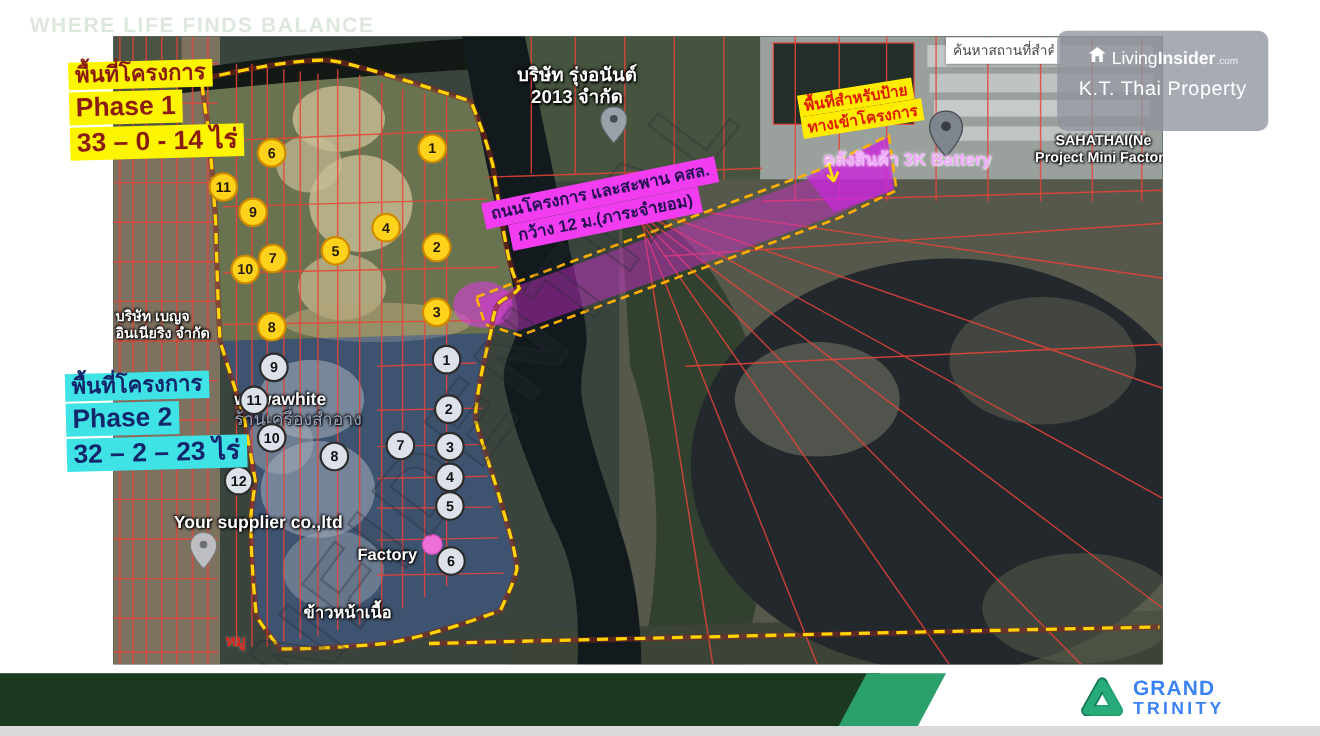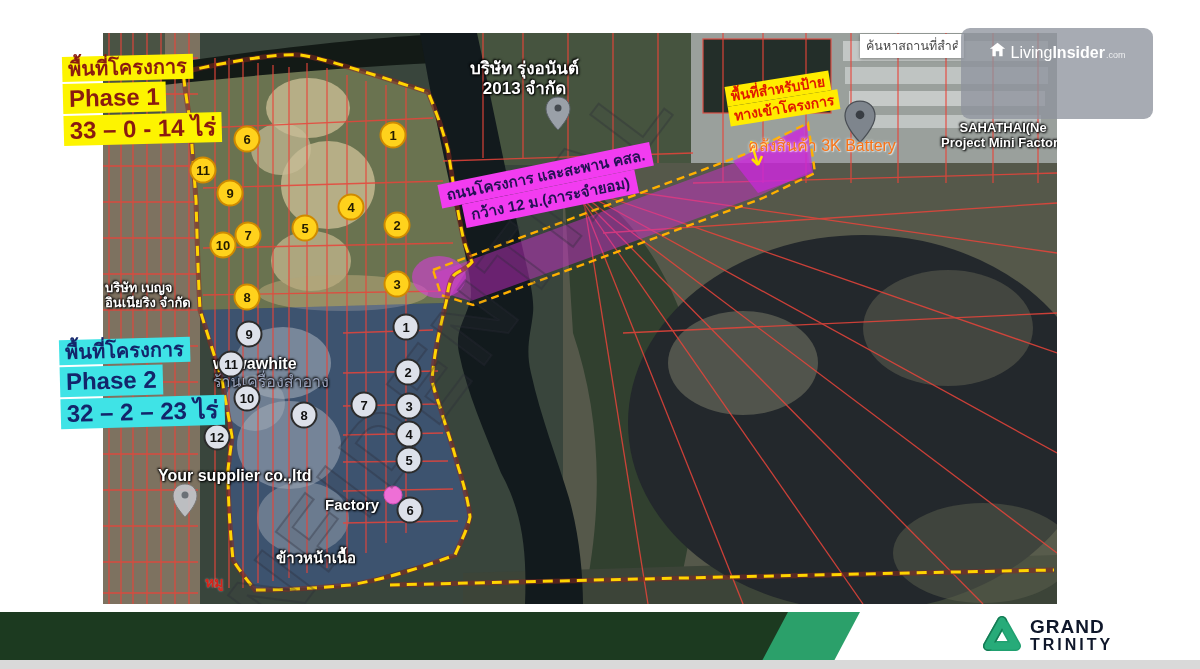--- a/index.html
+++ b/index.html
@@ -11,21 +11,21 @@
 
   
   .watermark{position:absolute;left:-150px;top:330px;width:900px;text-align:center;
     transform:rotate(-53deg);font-size:96px;font-weight:bold;letter-spacing:10px;
     color:rgba(70,70,80,0.10);-webkit-text-stroke:2px rgba(45,45,55,0.32);pointer-events:none;}
 
   
   .mlabel{position:absolute;white-space:nowrap;line-height:1.15;}
   .mlabel .l2{display:block;}
   .ml-white{color:#fff;font-weight:bold;text-shadow:0 0 3px #000,1px 1px 2px #000,-1px -1px 2px #000;}
-  .ml-dark{color:#f97316;font-weight:normal;text-shadow:0 0 3px rgba(255,255,255,.85),1px 1px 1px rgba(255,255,255,.6);}
+  .ml-dark{color:#f0abfc;font-weight:bold;text-shadow:0 0 3px rgba(255,255,255,.85),1px 1px 1px rgba(255,255,255,.6);}
   .ml-red{color:#d82218;font-weight:bold;text-shadow:0 0 2px rgba(255,255,255,.5);}
   .ml-faint2 .l2{color:rgba(185,198,228,.8);font-size:16px;font-weight:normal;}
 
   
   .marker{position:absolute;width:27px;height:27px;border-radius:50%;box-sizing:border-box;
     display:flex;align-items:center;justify-content:center;font-size:13px;font-weight:bold;
     transform:translate(-50%,-50%);}
   .marker.p1{background:#ffd21c;border:2px solid #cf8a00;color:#241c00;}
   .marker.p2{background:#dde1ea;border:2px solid #2c2c2c;color:#111;}
 
@@ -63,21 +63,21 @@
   #credit-company{text-align:center;font-size:18px;margin-top:7px;letter-spacing:.5px;}
 
   
   #footer-bar{position:absolute;left:0;top:612px;width:800px;height:48px;background:#1c3a20;}
   #footer-tagline{position:absolute;left:27px;top:0;line-height:48px;color:#dce8dc;
     font-size:19px;font-weight:bold;letter-spacing:1.5px;}
   #footer-slant{position:absolute;left:788px;top:612px;width:72px;height:48px;background:#2ba06a;
     transform:skewX(-28deg);transform-origin:top left;}
   #footer-strip{position:absolute;left:0;top:660px;width:1200px;height:9px;background:#d9d9d9;}
   #gt-logo{position:absolute;left:982px;top:614px;display:flex;align-items:center;}
-  #gt-text{margin-left:8px;color:#0f172a;line-height:1.05;}
+  #gt-text{margin-left:8px;color:#3b82f6;line-height:1.05;}
   #gt-text .g1{font-size:19px;font-weight:800;letter-spacing:1px;}
   #gt-text .g2{font-size:16px;font-weight:800;letter-spacing:3px;}
 </style>
 </head>
 <body>
 
 <div id="slide">
 
   <div id="map">
     <svg width="954" height="571" viewBox="0 0 954 571">
@@ -289,25 +289,27 @@
   <input id="searchbar" readonly="" value="ค้นหาสถานที่สำคัญ" style="">
   <div id="credit-box">
     <div id="credit-logo">
       <svg width="17" height="17" viewBox="0 0 20 20">
         <path d="M10,2 L19,9 L16,9 L16,18 L12,18 L12,12 L8,12 L8,18 L4,18 L4,9 L1,9 Z" fill="#fff"></path>
       </svg>
       <span class="lv">Living</span>
       <span class="ins">Insider</span>
       <span class="tld">.com</span>
     </div>
+    <div id="credit-company">K.T. Thai Property</div>
   </div>
 
   <div id="footer-bar"></div>
   <div id="footer-slant"></div>
   <div id="footer-strip"></div>
+  <div id="footer-tagline">WHERE LIFE FINDS BALANCE</div>
   <div id="gt-logo">
     <svg width="40" height="42" viewBox="0 0 40 42">
       <path d="M20 7 L34 32 L6 32 Z" fill="none" stroke="#21a070" stroke-width="10" stroke-linejoin="round"></path>
       <path d="M20 7 L6 32" fill="none" stroke="#157a54" stroke-width="10" stroke-linecap="round"></path>
       <path d="M20 7 L34 32 L6 32 Z" fill="none" stroke="#27ab79" stroke-width="7" stroke-linejoin="round"></path>
     </svg>
     <div id="gt-text">
       <div class="g1">GRAND</div>
       <div class="g2">TRINITY</div>
     </div>

